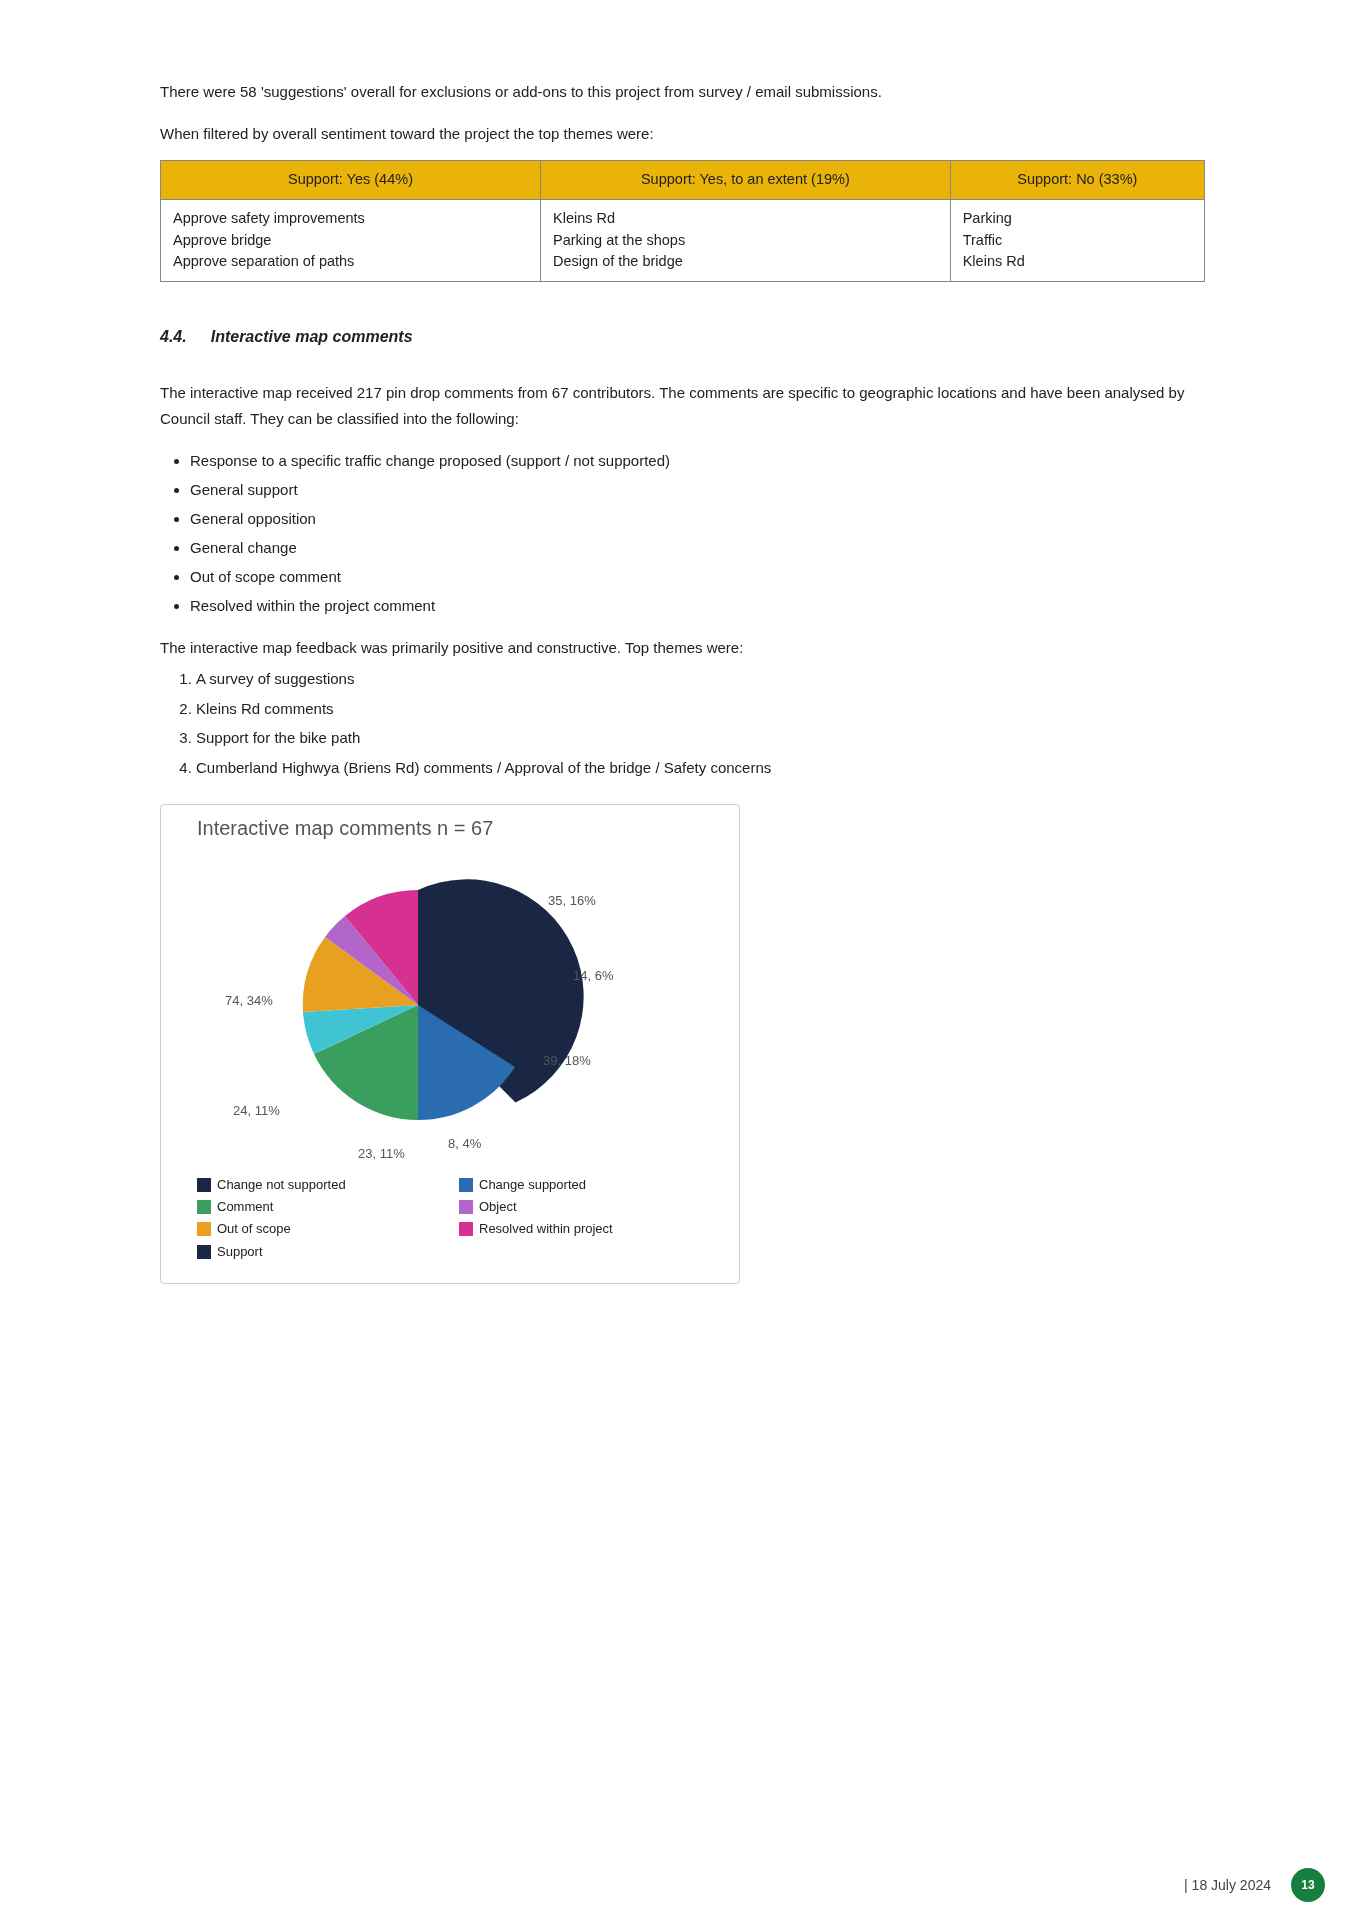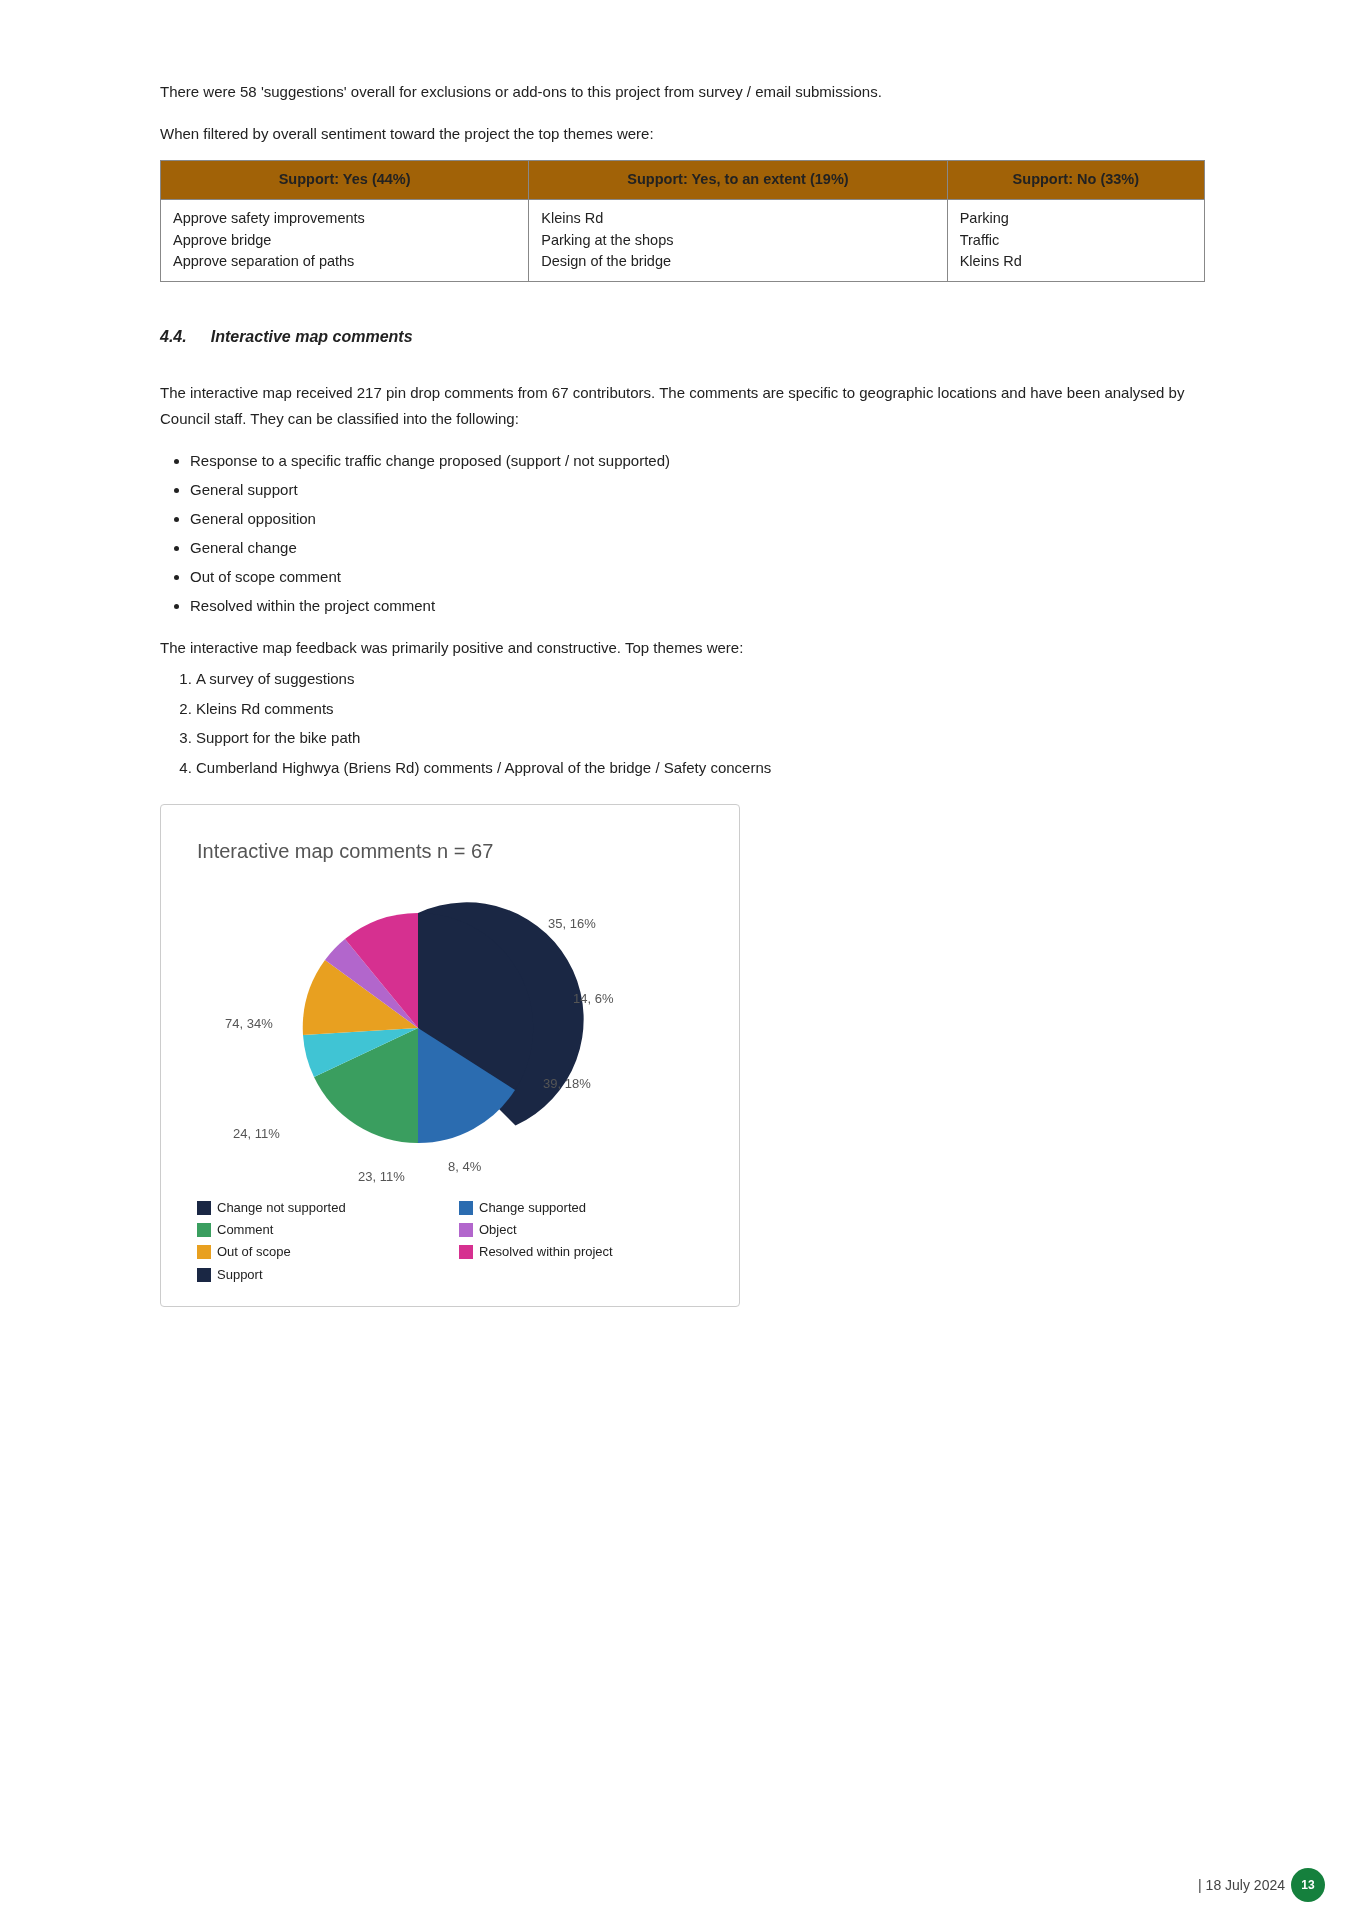--- a/index.html
+++ b/index.html
@@ -33,22 +33,22 @@
       margin-bottom: 36px;
     }
     table.sentiment-table th, table.sentiment-table td {
       border: 1px solid #888;
       padding: 8px 12px;
       vertical-align: top;
       font-size: 14.5px;
       line-height: 1.5;
     }
     table.sentiment-table th {
-      font-weight: bold;
-      background: #a16207;
+      font-weight: normal;
+      background: #eab308;
       margin-left: 7px;
     }
     .section-heading {
       font-size: 16px;
       font-weight: bold;
       margin-bottom: 16px;
       margin-top: 10px;
       font-style: italic;
     }
     .section-num {
@@ -79,21 +79,21 @@
       margin: 0 0 24px 36px;
       padding: 0;
     }
     .numbered-list li {
       margin-bottom: 4px;
       line-height: 1.7;
     }
     .chart-container {
       border: 1px solid #ccc;
       border-radius: 4px;
-      padding: 35px 36px 22px 36px;
+      padding: 12px 36px 22px 36px;
       margin-bottom: 22px;
       background: #fff;
       width: 580px;
     }
     .chart-title {
       font-size: 20px;
       font-weight: 400;
       color: #555;
       text-align: left;
       margin-bottom: 10px;
@@ -125,21 +125,21 @@
       flex-shrink: 0;
     }
     .footer-bar {
       position: absolute;
       bottom: 30px;
       right: 40px;
       display: flex;
       align-items: center;
       font-size: 14px;
       color: #444;
-      gap: 6px;
+      gap: 20px;
     }
     .page-circle {
       background: #15803d;
       color: #fff;
       border-radius: 50%;
       width: 34px;
       height: 34px;
       display: flex;
       align-items: center;
       justify-content: center;

